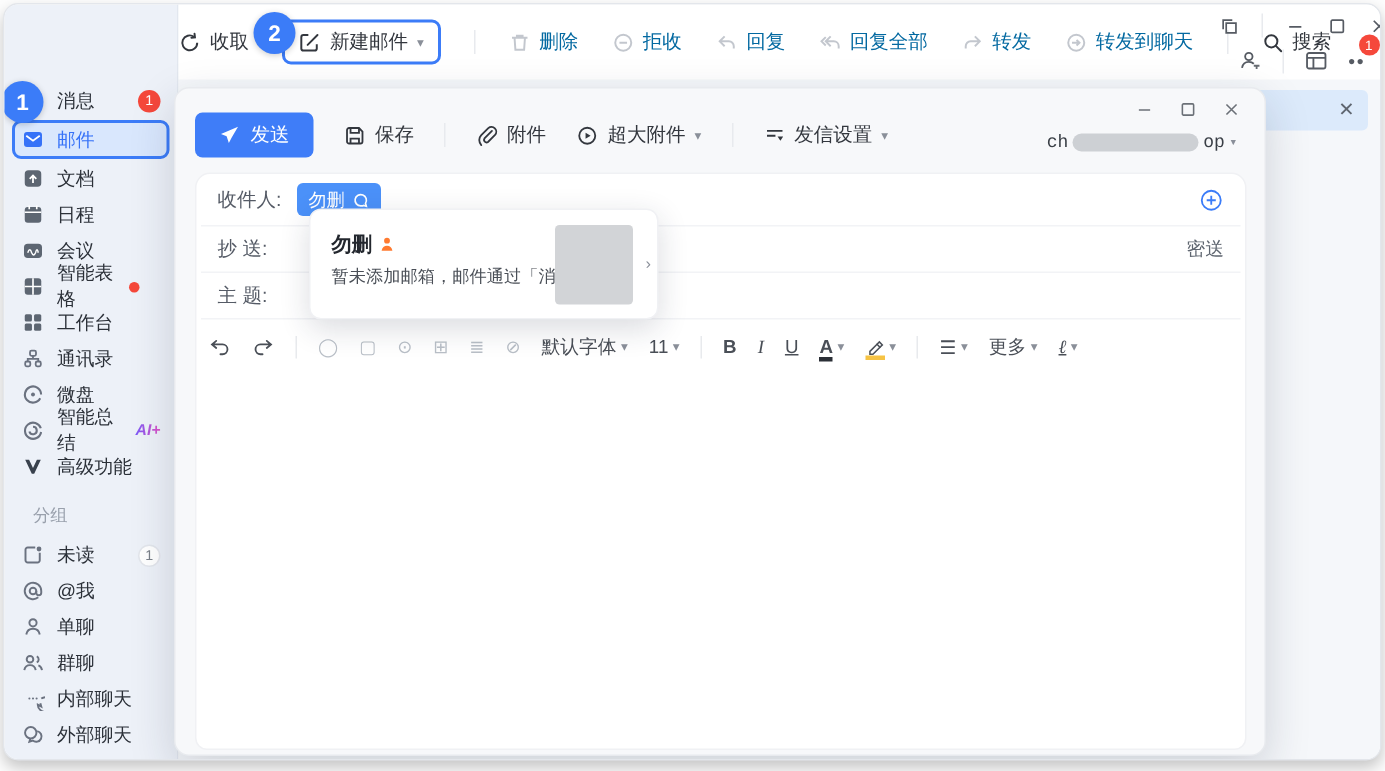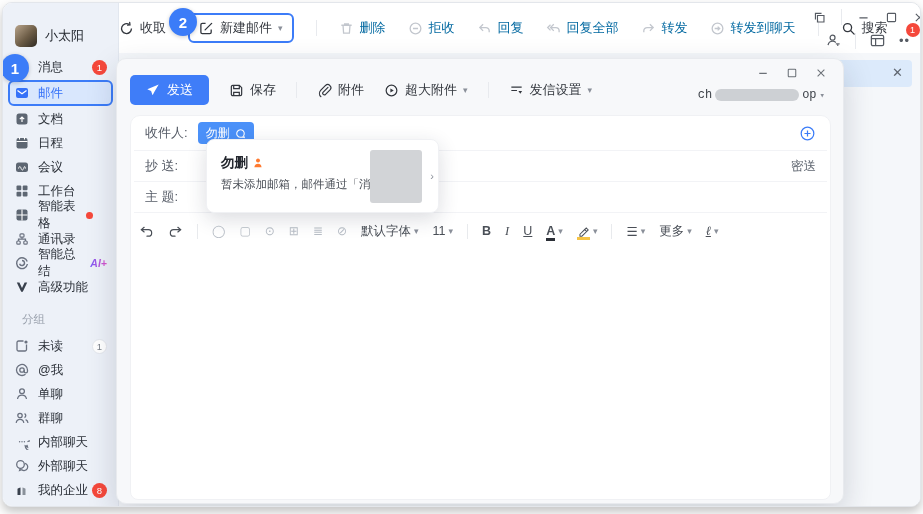--- a/index.html
+++ b/index.html
@@ -70,24 +70,20 @@
   .anno1{left:-2px;top:51px;}
   .anno2{left:166px;top:5px;}
   svg{display:block;}
 </style>
 </head>
 <body>
 
 <div class="app">
 
   <div class="sidebar">
-    <div class="user">
-      <div class="avatar"></div>
-      <div class="user-name">小太阳</div>
-    </div>
     <div class="menu">
       <div class="mi">
         <span class="si">
             <svg width="16" height="16" viewBox="0 0 16 16">
               <path d="M2.5 3.5h11v8h-7l-2.5 2v-2h-1.5z" fill="#5d6672" rx="2"></path>
             </svg>
           </span>
         <span>消息</span>
         <span class="badge">1</span>
       </div>
@@ -119,52 +115,61 @@
         <span>日程</span>
       </div>
       <div class="mi">
         <span class="si">
             <svg width="16" height="16" viewBox="0 0 16 16">
               <rect x="2" y="3.5" width="12" height="9.5" rx="2.5" fill="#5d6672"></rect>
               <path d="M4.5 9.5c.9-2.6 1.8-2.6 2.6 0 .9 2 1.7 2 2.6 0 .7-2.6 1.3-2.6 1.8 0" stroke="#fff" stroke-width="1" fill="none"></path>
             </svg>
           </span>
         <span>会议</span>
+      </div>
+      <div class="mi">
+        <span class="si">
+            <svg width="16" height="16" viewBox="0 0 16 16">
+              <rect x="2.5" y="2.5" width="11" height="11" rx="2" fill="#5d6672"></rect>
+              <path d="M2.5 8h11M8 2.5v11" stroke="#fff" stroke-width="1.1"></path>
+            </svg>
+          </span>
+        <span>智能表格</span>
+        <span class="reddot"></span>
       </div>
       <div class="mi">
         <span class="si">
             <svg width="16" height="16" viewBox="0 0 16 16">
               <rect x="2.5" y="2.5" width="4.8" height="4.8" rx="1" fill="#5d6672"></rect>
               <rect x="8.7" y="2.5" width="4.8" height="4.8" rx="1" fill="#5d6672"></rect>
               <rect x="2.5" y="8.7" width="4.8" height="4.8" rx="1" fill="#5d6672"></rect>
               <rect x="8.7" y="8.7" width="4.8" height="4.8" rx="1" fill="#5d6672"></rect>
             </svg>
           </span>
         <span>工作台</span>
-      </div>
-      <div class="mi">
-        <span class="si">
-            <svg width="16" height="16" viewBox="0 0 16 16">
-              <rect x="2.5" y="2.5" width="11" height="11" rx="2" fill="#5d6672"></rect>
-              <path d="M2.5 8h11M8 2.5v11" stroke="#fff" stroke-width="1.1"></path>
-            </svg>
-          </span>
-        <span>智能表格</span>
-        <span class="reddot"></span>
       </div>
       <div class="mi">
         <span class="si">
             <svg width="16" height="16" viewBox="0 0 16 16" fill="none" stroke="#6b7280" stroke-width="1.2">
               <rect x="6" y="2.8" width="4" height="3.4" rx="1"></rect>
               <path d="M8 6.2v2M4.5 10v-1.8h7V10"></path>
               <rect x="2.8" y="10" width="3.4" height="3.2" rx="1"></rect>
               <rect x="9.8" y="10" width="3.4" height="3.2" rx="1"></rect>
             </svg>
           </span>
         <span>通讯录</span>
+      </div>
+      <div class="mi">
+        <span class="si">
+            <svg width="16" height="16" viewBox="0 0 16 16" fill="none" stroke="#6b7280" stroke-width="1.4">
+              <path d="M12.8 10.5A5.4 5.4 0 1 1 13.4 8"></path>
+              <circle cx="8" cy="8" r="1.3" fill="#6b7280" stroke="none"></circle>
+            </svg>
+          </span>
+        <span>微盘</span>
       </div>
       <div class="mi">
         <span class="si">
             <svg width="16" height="16" viewBox="0 0 16 16" fill="none" stroke="#6b7280" stroke-width="1.4">
               <path d="M13.2 6.5A5.4 5.4 0 1 0 13.4 9"></path>
               <path d="M8 5.5a2.5 2.5 0 1 1-2.4 3.2"></path>
             </svg>
           </span>
         <span>智能总结</span>
         <span class="ai">AI+</span>

